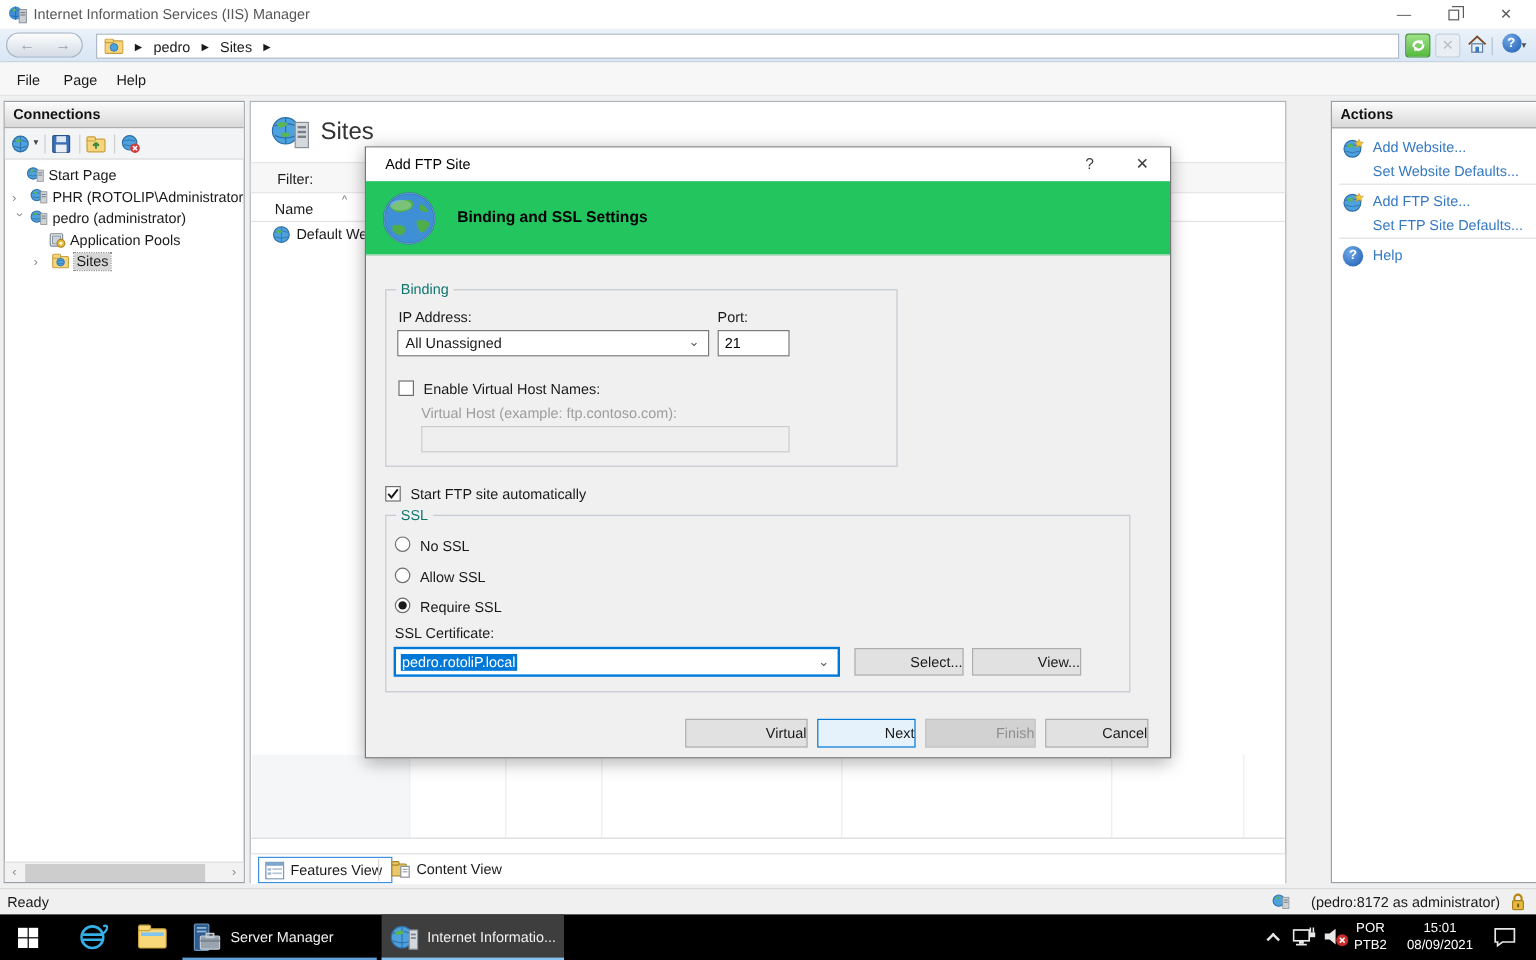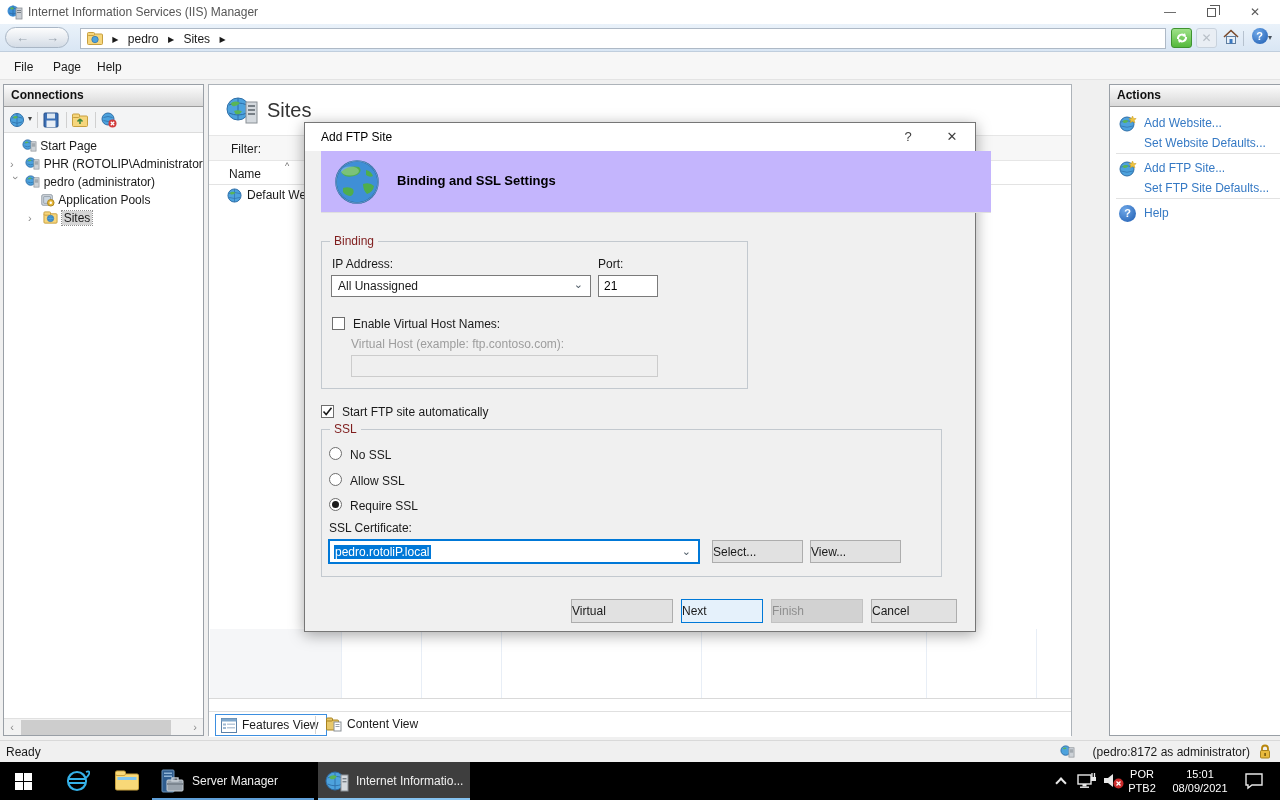--- a/index.html
+++ b/index.html
@@ -89,37 +89,37 @@
   .tile-label { position:absolute; top:12px; font-size:12px; color:#f0f0f0; white-space:nowrap; }
   .iis-tile { background:#3e3e3e; border-bottom:2px solid #85c2ef; }
   .tray-text { position:absolute; color:#fff; font-size:11px; text-align:center; line-height:14px; }
   .chev-up { width:8px; height:8px; border-left:2px solid #e8e8e8; border-top:2px solid #e8e8e8; transform:rotate(45deg); }
 
   
   #dialog { left:304px; top:122px; width:672px; height:510px; background:#f0f0f0; border:1px solid #767676; box-shadow:0 3px 14px rgba(0,0,0,.35); z-index:50; }
   .dlg-titlebar { position:absolute; left:0; top:0; width:100%; height:28px; background:#fff; }
   .dlg-title { position:absolute; left:16px; top:7px; color:#000; }
   .dlg-btn { position:absolute; top:4px; width:22px; height:20px; text-align:center; line-height:20px; color:#404040; font-size:13px; }
-  .dlg-header { position:absolute; left:0; top:28px; width:100%; height:62px; background:#c4b5fd; border-bottom:1px solid #dfdfdf;margin-left:16px; }
+  .dlg-header { position:absolute; left:0; top:28px; width:100%; height:62px; background:#22c55e; border-bottom:1px solid #dfdfdf; }
   .dlg-heading { position:absolute; left:76px; top:22px; font-weight:bold; font-size:13px; color:#000; }
   .groupbox { position:absolute; border:1px solid #c3c9cf; }
-  .groupbox .legend { position:absolute; top:-8px; left:8px; background:#f0f0f0; padding:0 4px; color:#7f1d1d; }
+  .groupbox .legend { position:absolute; top:-8px; left:8px; background:#f0f0f0; padding:0 4px; color:#0f766e; }
   .fld-label { position:absolute; color:#1a1a1a; }
   .fld-label.disabled { color:#9d9d9d; }
   .combo { position:absolute; background:#fff; border:1px solid #7a7a7a; }
   .combo .val { position:absolute; left:6px; top:3px; white-space:nowrap; }
   .combo .chev { position:absolute; right:7px; top:2px; color:#4d5a66; font-size:11px; }
   .combo.focused { border:2px solid #0078d7; }
   .combo .selhl { background:#0078d7; color:#fff; padding:0 1px; }
   .txt { position:absolute; background:#fff; border:1px solid #7a7a7a; font-family:"Liberation Sans",sans-serif; font-size:12px; padding:0 5px; }
   .txt:disabled, .txt.disabled { background:#efefef; border-color:#cccccc; }
   .cb { position:absolute; width:13px; height:13px; background:#fff; border:1px solid #6e6e6e; }
   .radio { position:absolute; width:13px; height:13px; background:#fff; border:1px solid #6e6e6e; border-radius:50%; }
   .radio.sel::after { content:""; position:absolute; left:2px; top:2px; width:7px; height:7px; border-radius:50%; background:#1b1b1b; }
-  .btn { position:absolute; height:24px; background:#e1e1e1; border:1px solid #adadad; text-align:left; line-height:22px; font-size:12px; color:#1a1a1a; }
+  .btn { position:absolute; height:24px; background:#e1e1e1; border:1px solid #adadad; text-align:right; line-height:22px; font-size:12px; color:#1a1a1a; }
   .btn.default { background:#e5f1fb; border-color:#0078d7; }
   .btn.disabled { background:#d2d2d2; border-color:#c2c2c2; color:#8f8f8f; }
 </style>
 </head>
 <body>
 
 <div class="abs titlebar">
   <svg class="abs" style="left:7px;top:4px" width="16" height="16" viewBox="0 0 16 16">
       <circle cx="6" cy="7" r="5.5" fill="#3f8fd6"></circle>
       <path d="M2 5 Q6 3 10 5 M2 9 Q6 11 10 9 M6 1.5 V12.5" stroke="#2a6aa8" stroke-width="0.8" fill="none"></path>

